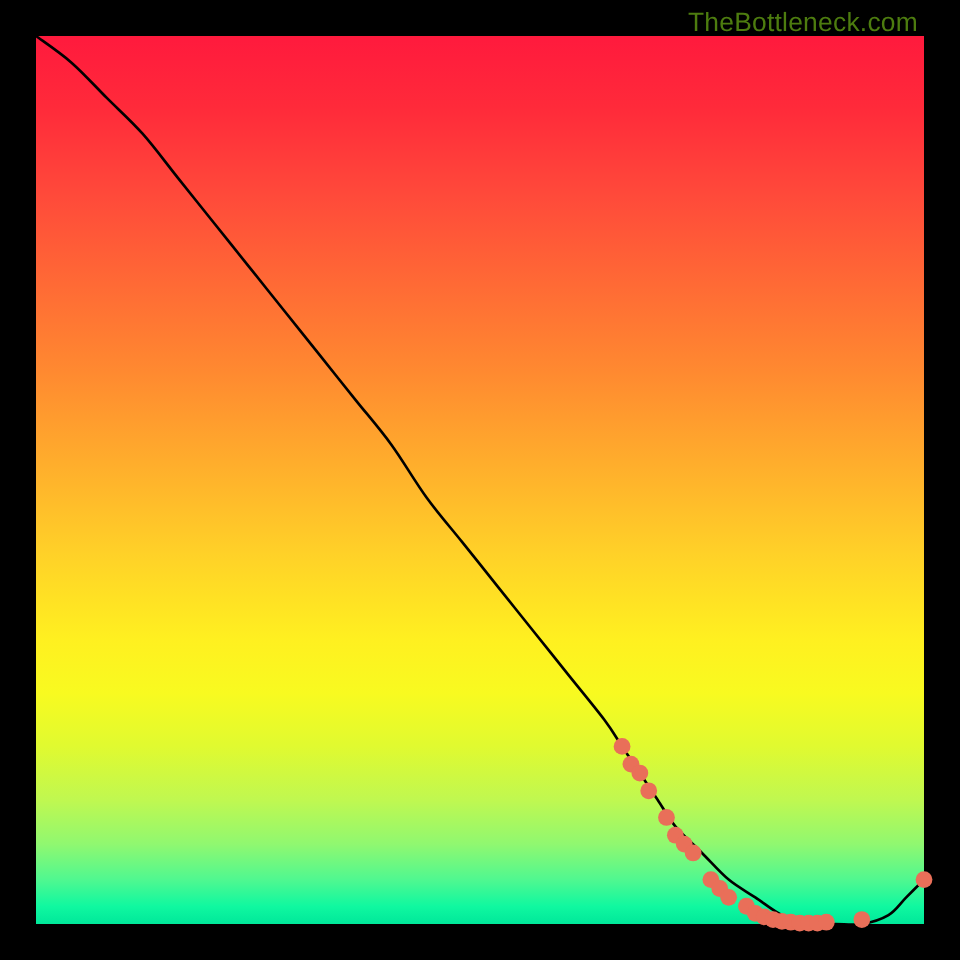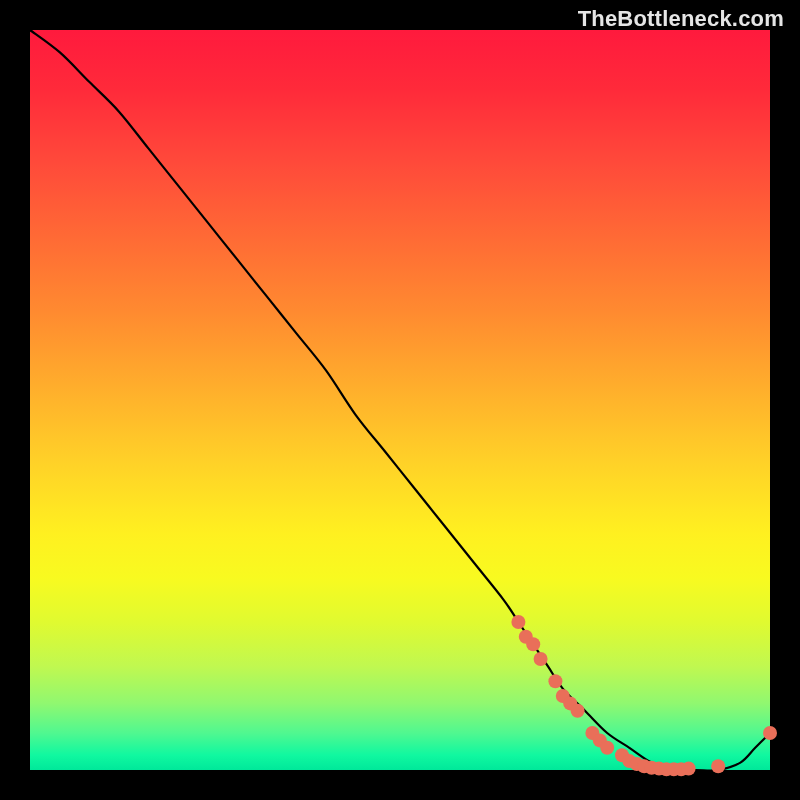--- a/index.html
+++ b/index.html
@@ -39,24 +39,24 @@
       #c0f850 86%,
       #90f870 91%,
       #50f890 95%,
       #10f8a0 98%,
       #00e89a 100%
     );
   }
   .watermark {
     position: absolute;
     top: 6px;
-    right: 16px;
-    color: #e5e5e5;
+    right: 35px;
+    color: #4d7c0f;
     font-size: 22px;
-    font-weight: 700;
+    font-weight: 400;
     letter-spacing: 0.2px;
     user-select: none;
   }
   svg.overlay {
     position: absolute;
     top: 30px;
     left: 30px;
     width: 740px;
     height: 740px;
     overflow: visible;

